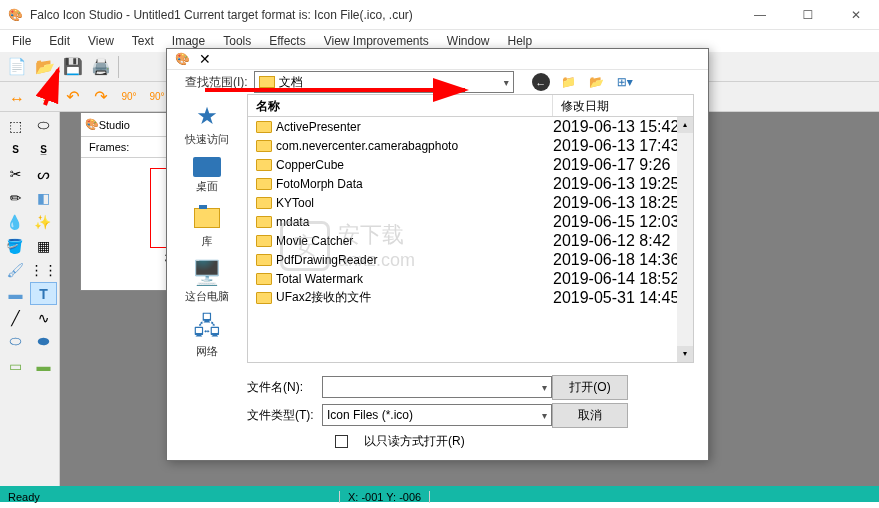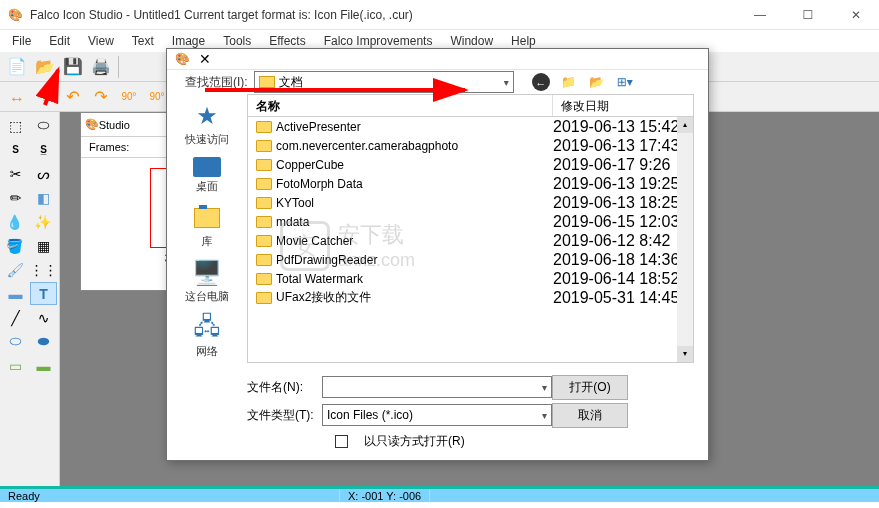--- a/index.html
+++ b/index.html
@@ -31,21 +31,21 @@
     
     .work-area { flex: 1; background: #808080; padding: 10px; position: relative; }
     .doc-window { position: absolute; left: 20px; top: 0; width: 200px; background: #fff; border: 1px solid #888; }
     .doc-titlebar { height: 24px; background: #fff; display: flex; align-items: center; padding: 0 4px; border-bottom: 1px solid #d0d0d0; font-size: 11px; }
     .frames-label { padding: 4px 8px; font-size: 11px; border-bottom: 1px solid #d0d0d0; }
     .canvas-area { padding: 10px; }
     .canvas-frame { width: 60px; height: 80px; border: 1px solid #f00; background: #fff; margin: 0 auto; }
     .canvas-label { text-align: center; font-size: 11px; margin-top: 4px; color: #333; }
     
     
-    .statusbar { height: 16px; background: #7dd3fc; border-top: 3px solid #14b8a6; display: flex; align-items: center; font-size: 11px; }
+    .statusbar { height: 16px; background: #14b8a6; border-top: 6px solid #14b8a6; display: flex; align-items: center; font-size: 11px; }
     .status-cell { padding: 0 8px; border-right: 1px solid #d0d0d0; }
     .status-cell:first-child { width: 340px; }
     
     
     .open-dialog { position: absolute; left: 166px; top: 48px; width: 543px; height: 413px; background: #fff; border: 1px solid #707070; box-shadow: 2px 2px 10px rgba(0,0,0,0.3); z-index: 100; display: flex; flex-direction: column; }
     .dlg-titlebar { height: 30px; background: #fff; display: flex; align-items: center; padding: 0 8px; border-bottom: 1px solid #e5e5e5; }
     .dlg-title { flex: 1; font-size: 12px; }
     .dlg-close { width: 30px; text-align: center; cursor: pointer; font-size: 14px; }
     
     .dlg-lookin-row { height: 34px; display: flex; align-items: center; padding: 0 18px; gap: 6px; }
@@ -107,21 +107,21 @@
 </div>
 
 <div class="menubar">
   <span class="menu-item">File</span>
   <span class="menu-item">Edit</span>
   <span class="menu-item">View</span>
   <span class="menu-item">Text</span>
   <span class="menu-item">Image</span>
   <span class="menu-item">Tools</span>
   <span class="menu-item">Effects</span>
-  <span class="menu-item">Falco Improvements</span>
+  <span class="menu-item">View Improvements</span>
   <span class="menu-item">Window</span>
   <span class="menu-item">Help</span>
 </div>
 
 <div class="toolbar-row">
   <span class="tb-btn">📄</span>
   <span class="tb-btn">📂</span>
   <span class="tb-btn">💾</span>
   <span class="tb-btn">🖨️</span>
   <span class="tb-sep"></span>

